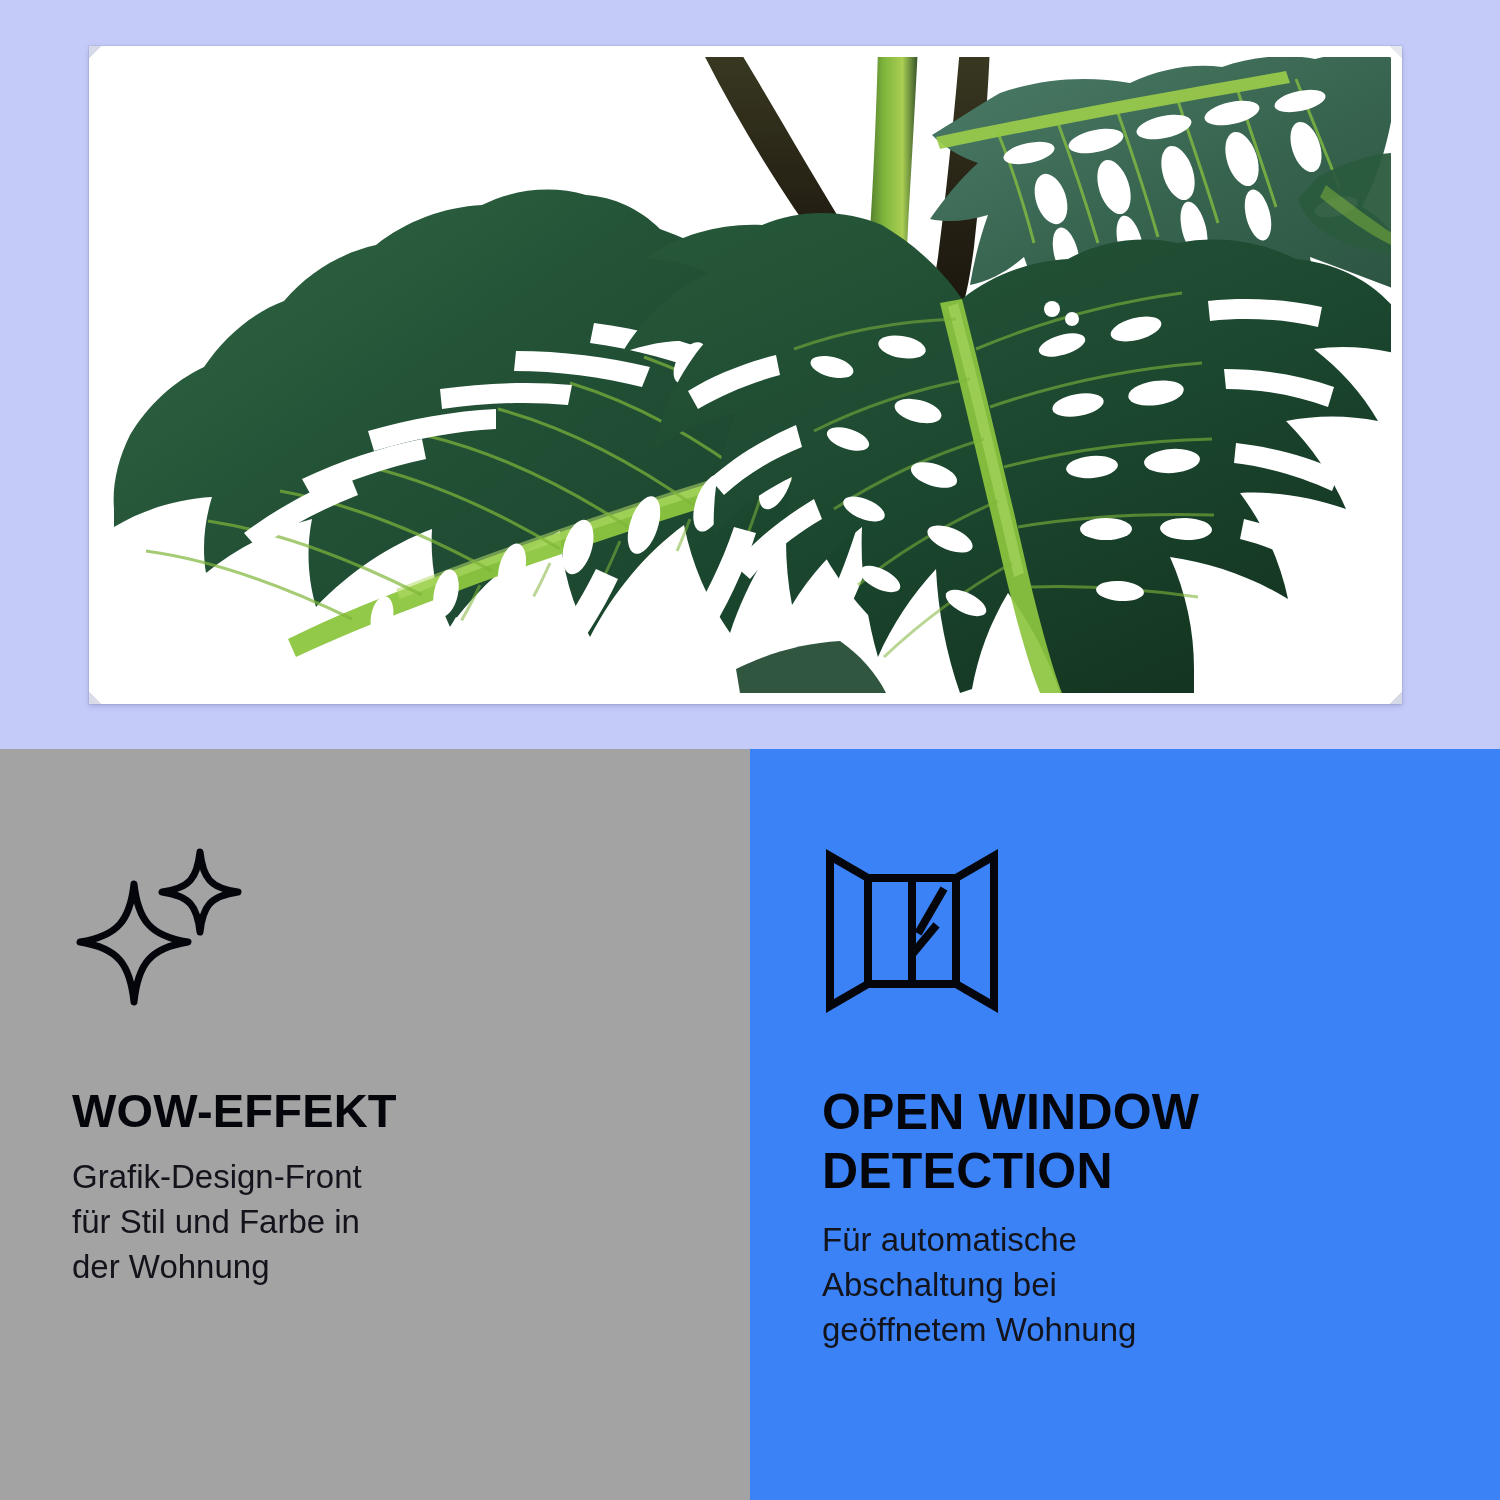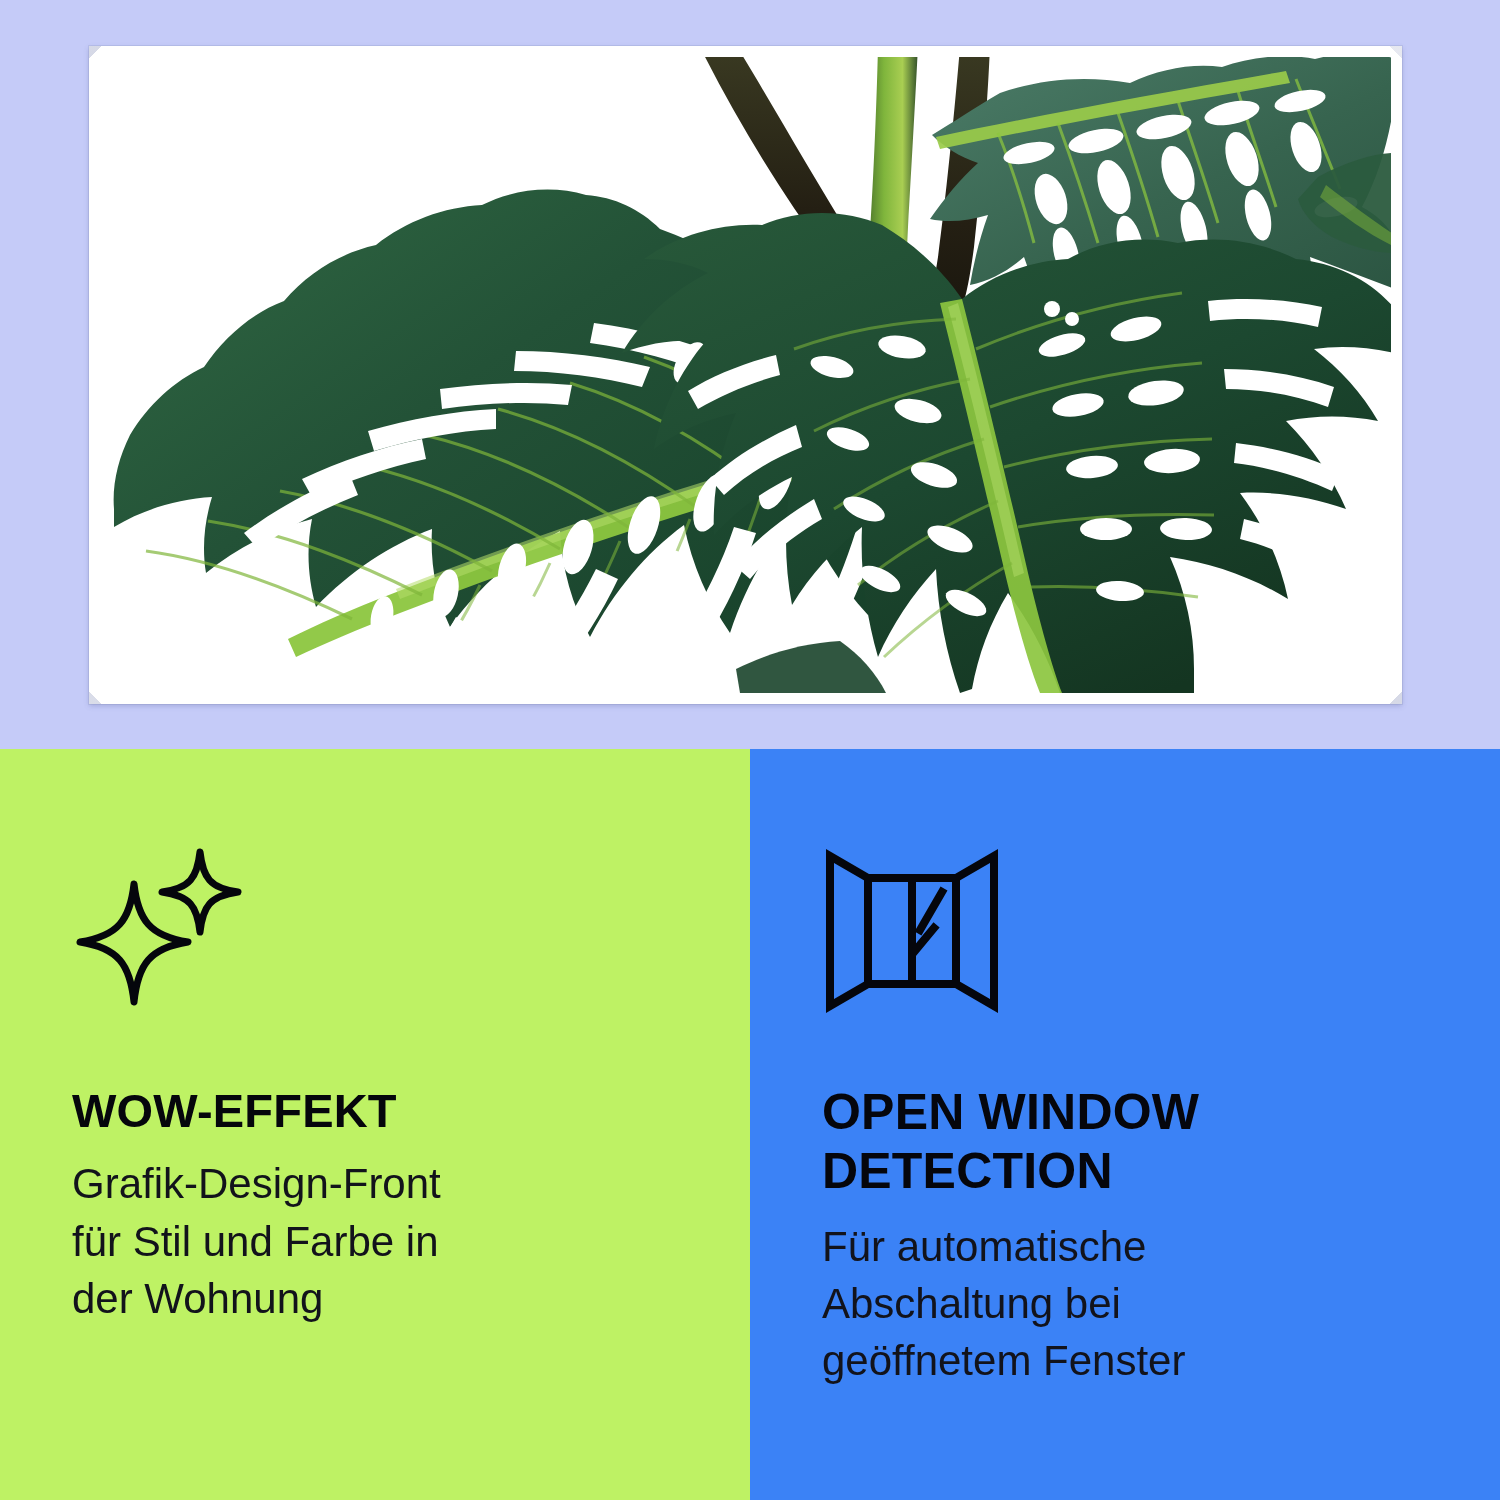--- a/index.html
+++ b/index.html
@@ -58,21 +58,21 @@
     position: absolute;
     left: 0; top: 749px;
     width: 1500px; height: 751px;
     display: flex;
   }
   .feature {
     width: 750px;
     height: 751px;
     padding: 97px 72px 0 72px;
   }
-  .feature.left  { background: #bef264; }
+  .feature.left  { background: #a3a3a3; }
   .feature.right { background: #3b82f6; }
 
   .feature-icon {
     width: 175px;
     height: 175px;
     margin-bottom: 62px;
   }
   .feature.right .feature-icon { width: 180px; height: 170px; margin-bottom: 67px; }
   .feature-icon svg { display: block; width: 100%; height: 100%; }
 
@@ -81,21 +81,21 @@
     font-weight: 700;
     letter-spacing: 0.2px;
     line-height: 1.18;
     color: #05060C;
     margin-bottom: 17px;
     text-transform: uppercase;
   }
   .feature.right .feature-title { font-size: 50px; }
 
   .feature-desc {
-    font-size: 42px;
+    font-size: 33px;
     font-weight: 400;
     line-height: 1.36;
     color: #12131B;
     white-space: pre-line;
   }
 </style>
 </head>
 <body>
 
 <div id="page">
@@ -447,17 +447,17 @@
 
           <path d="M90 32 L90 138"></path>
 
           <path d="M120 46 L98 84"></path>
           <path d="M112 82 L92 106"></path>
         </svg>
       </div>
       <div class="feature-title">OPEN WINDOW DETECTION</div>
       <div class="feature-desc">Für automatische
 Abschaltung bei
-geöffnetem Fenster</div>
+geöffnetem Wohnung</div>
     </div>
 
   </div>
 </div>
 
 </body></html>

